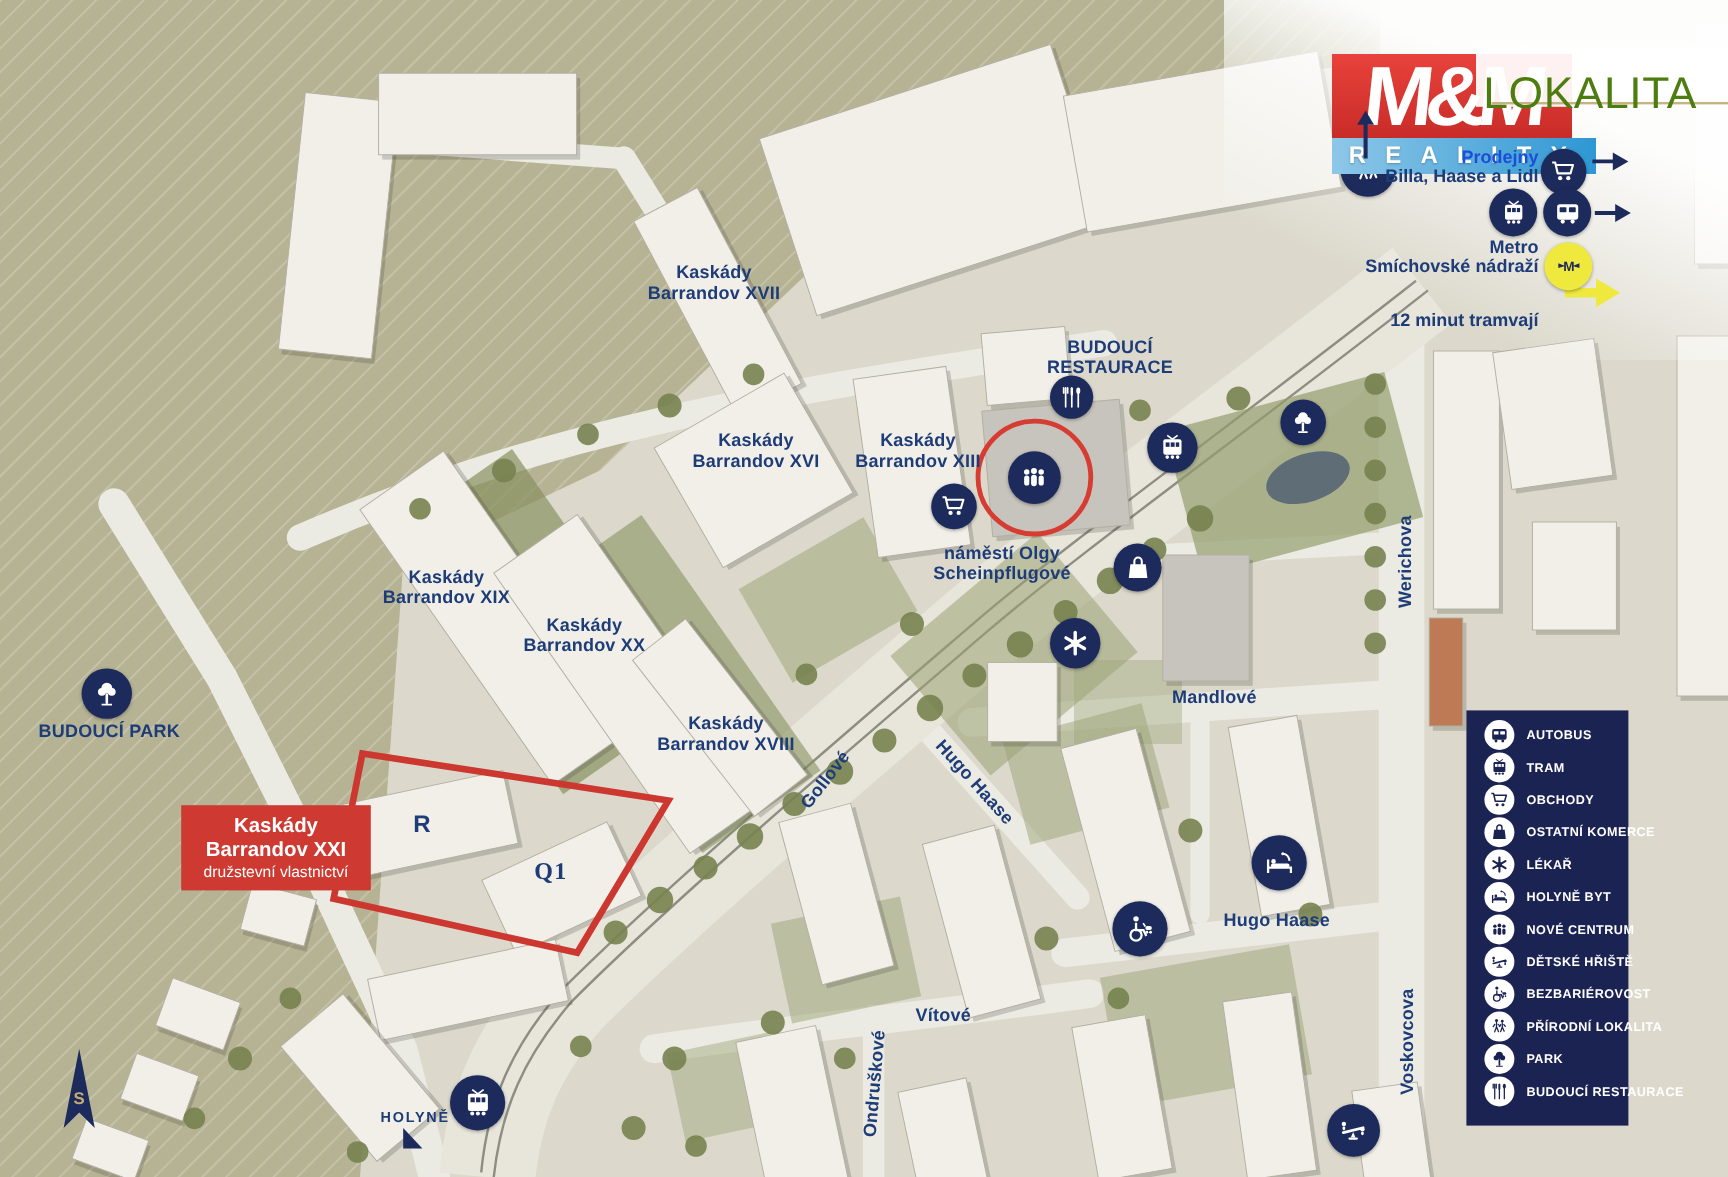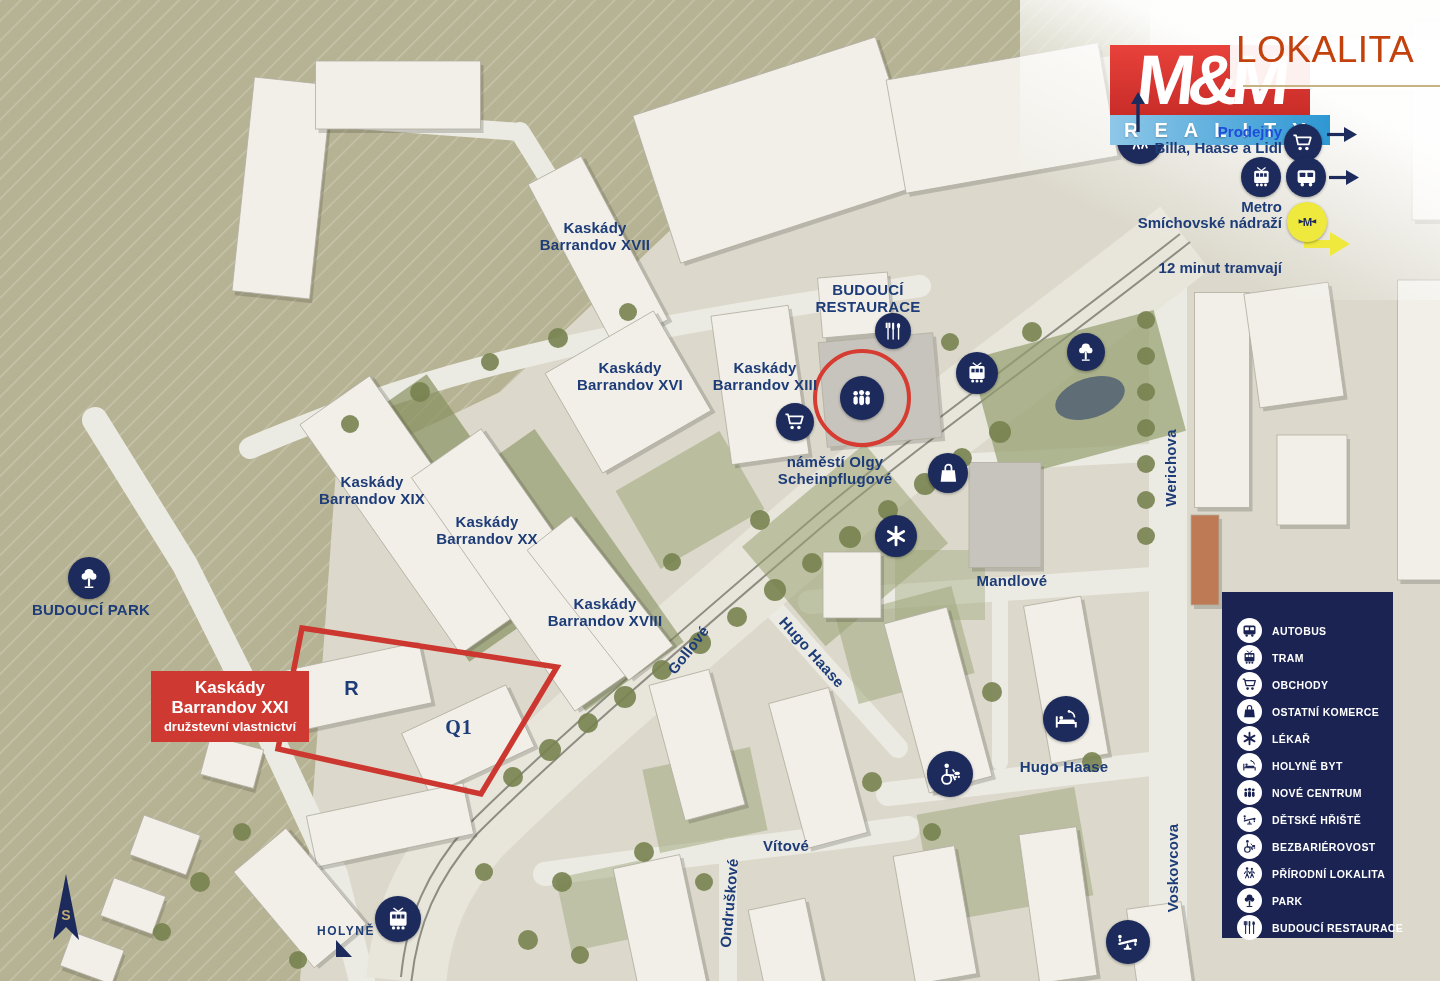--- a/index.html
+++ b/index.html
@@ -14,40 +14,40 @@
   .map-label.street{font-size:15px;}
   .map-label.bletter{font-size:20px;letter-spacing:1px;}
   .map-label.holyne{font-size:12px;letter-spacing:1.5px;}
   .map-icon{position:absolute;border-radius:50%;background:#1d2b5c;display:flex;align-items:center;
             justify-content:center;z-index:4;box-shadow:0 1px 3px rgba(0,0,0,.35);}
   .map-icon svg{width:62%;height:62%;}
   
   #highlight-box{position:absolute;left:151px;top:671px;width:146px;background:#ce3a32;color:#fff;
                  text-align:center;padding:7px 6px 8px;z-index:5;}
   #highlight-box .t{font-size:17px;font-weight:bold;line-height:1.18;white-space:pre-line;}
-  #highlight-box .s{font-size:13px;font-weight:bold;margin-top:1px;}
+  #highlight-box .s{font-size:13px;font-weight:normal;margin-top:1px;}
   
   #logo-red{position:absolute;left:1110px;top:45px;width:200px;height:70px;z-index:6;overflow:hidden;
             background:linear-gradient(180deg,#e8423b,#c92c28);display:flex;align-items:center;justify-content:center;}
   #logo-red .mm{color:#fff;font-weight:bold;font-size:70px;line-height:62px;transform:skewX(-6deg);letter-spacing:-7px;}
   #lokalita-band{position:absolute;left:1230px;top:39px;width:210px;height:50px;background:rgba(255,255,255,.93);z-index:6;}
-  #lokalita{position:absolute;left:1236px;top:29px;font-size:37px;color:#c2410c;z-index:7;letter-spacing:.5px;}
+  #lokalita{position:absolute;left:1236px;top:57px;font-size:37px;color:#4d7c0f;z-index:7;letter-spacing:.5px;}
   #gold-line{position:absolute;left:1243px;top:85px;width:197px;height:2px;background:#c6b383;z-index:6;}
   #reality-bar{position:absolute;left:1110px;top:115px;width:220px;height:30px;z-index:6;
                background:linear-gradient(90deg,#8ec7e8,#2e97d3);color:#fff;font-weight:bold;font-size:20px;
                letter-spacing:16px;line-height:30px;padding-left:14px;box-sizing:border-box;
                text-shadow:0 1px 2px rgba(0,0,0,.25);}
   .hdr-line{position:absolute;width:150px;text-align:right;font-weight:bold;font-size:15px;
             color:#1d3c78;z-index:7;line-height:1.05;}
   .hdr-line.blue{color:#1d4ed8;}
   .arr{position:absolute;z-index:7;}
   #up-arrow{position:absolute;left:1130px;top:90px;z-index:8;}
   
-  #legend{position:absolute;left:1222px;top:592px;width:171px;height:346px;background:#1b2353;z-index:7;
-          padding:25px 0 0 15px;box-sizing:border-box;}
+  #legend{position:absolute;left:1222px;top:592px;width:135px;height:346px;background:#1b2353;z-index:7;
+          padding:7px 0 0 15px;box-sizing:border-box;}
   .lg-item{display:flex;align-items:center;gap:10px;height:27px;}
   .lg-ic{width:25px;height:25px;border-radius:50%;background:#fff;flex:0 0 25px;display:flex;
          align-items:center;justify-content:center;}
   .lg-ic svg{width:17px;height:17px;}
   .lg-label{color:#fff;font-size:10.5px;font-weight:bold;letter-spacing:.4px;white-space:nowrap;}
   #compass{position:absolute;left:40px;top:870px;z-index:5;}
 </style>
 </head>
 <body>
 
@@ -230,21 +230,21 @@
     <div class="s">družstevní vlastnictví</div>
   </div>
 
   <div id="map-labels">
       <div class="map-label area" style="left: 595px; top: 236px; transform: translate(-50%, -50%) rotate(0deg);">Kaskády
 Barrandov XVII</div>
       <div class="map-label area" style="left: 630px; top: 376px; transform: translate(-50%, -50%) rotate(0deg);">Kaskády
 Barrandov XVI</div>
       <div class="map-label area" style="left: 765px; top: 376px; transform: translate(-50%, -50%) rotate(0deg);">Kaskády
 Barrandov XIII</div>
-      <div class="map-label area" style="left: 868px; top: 298px; transform: translate(-50%, -50%) rotate(0deg);">BUDOUCÍ
+      <div class="map-label area" style="left: 925px; top: 298px; transform: translate(-50%, -50%) rotate(0deg);">BUDOUCÍ
 RESTAURACE</div>
       <div class="map-label area" style="left: 835px; top: 470px; transform: translate(-50%, -50%) rotate(0deg);">náměstí Olgy
 Scheinpflugové</div>
       <div class="map-label area" style="left: 372px; top: 490px; transform: translate(-50%, -50%) rotate(0deg);">Kaskády
 Barrandov XIX</div>
       <div class="map-label area" style="left: 487px; top: 530px; transform: translate(-50%, -50%) rotate(0deg);">Kaskády
 Barrandov XX</div>
       <div class="map-label area" style="left: 605px; top: 612px; transform: translate(-50%, -50%) rotate(0deg);">Kaskády
 Barrandov XVIII</div>
       <div class="map-label area" style="left: 91px; top: 610px; transform: translate(-50%, -50%) rotate(0deg);">BUDOUCÍ PARK</div>

